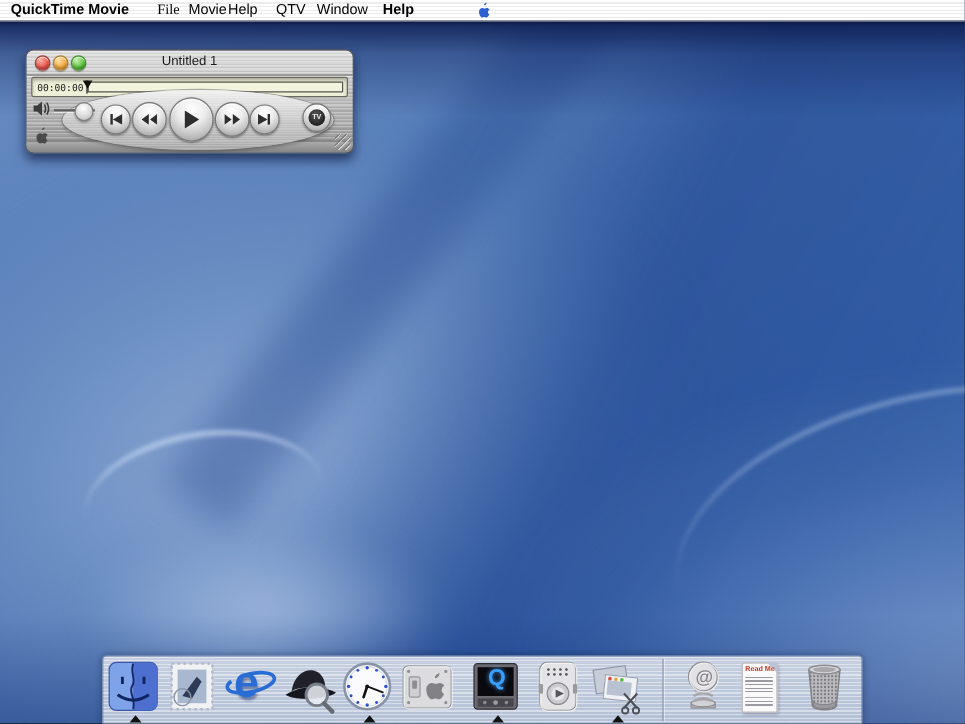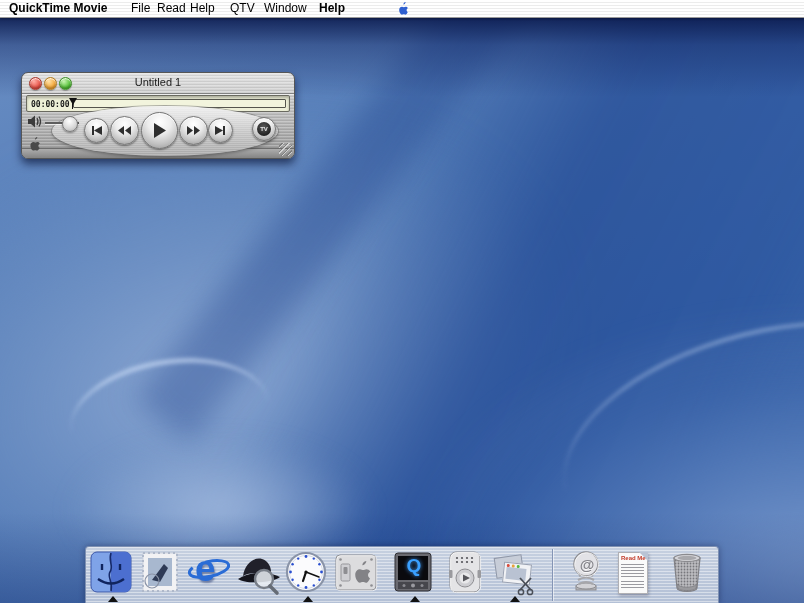--- a/index.html
+++ b/index.html
@@ -16,36 +16,36 @@
   .wp-swoosh{left:430px;top:340px;width:760px;height:480px;border-radius:50%;background:radial-gradient(closest-side,rgba(130,160,208,.9),rgba(110,145,200,.5) 55%,rgba(110,145,200,0));filter:blur(22px);box-shadow:inset 0 3px 6px rgba(220,235,255,.55);}
   .wp-swooshedge{left:560px;top:330px;width:420px;height:220px;border-radius:50%;border-top:3px solid rgba(215,230,252,.55);filter:blur(2px);transform:rotate(-14deg);background:transparent;}
   .wp-blob{left:70px;top:440px;width:300px;height:140px;border-radius:50%;background:radial-gradient(closest-side,rgba(170,192,226,.8),rgba(170,192,226,0));filter:blur(14px);}
   .wp-crescent{left:70px;top:360px;width:200px;height:110px;border-radius:50%;border-top:4px solid rgba(210,226,250,.75);filter:blur(2px);transform:rotate(-9deg);}
   .wp-botdark{left:0;right:0;bottom:0;height:90px;background:linear-gradient(0deg,rgba(20,45,110,.35),rgba(20,45,110,0));}
 
   
   .menubar{position:absolute;left:0;top:0;width:804px;height:17px;background:repeating-linear-gradient(180deg,#ffffff 0 2px,#ececec 2px 3px);border-bottom:1px solid #9a9a9a;box-shadow:0 1px 2px rgba(0,0,20,.4);font-size:12px;color:#000;}
   .menubar span{position:absolute;top:0;line-height:16px;}
   .mb-app{left:9px;font-weight:bold;}
-  .mb-0{left:131px;} .mb-1{left:157px;} .mb-2{left:190px;} .mb-3{left:230px;} .mb-4{left:264px;text-align:center;} .mb-5{left:319px;font-weight:bold;}
+  .mb-0{left:131px;font-family:Liberation Serif, serif;} .mb-1{left:157px;} .mb-2{left:190px;} .mb-3{left:230px;} .mb-4{left:264px;text-align:center;} .mb-5{left:319px;font-weight:bold;}
   .mb-apple{position:absolute;left:397px;top:2px;width:12px;height:13px;}
 
   
   .qt-window{position:absolute;left:21px;top:41px;width:272px;height:85px;border-radius:7px;border:1px solid #565656;overflow:hidden;
     background:repeating-linear-gradient(180deg,rgba(255,255,255,.22) 0 1px,rgba(0,0,0,0) 1px 2px,rgba(0,0,0,.07) 2px 3px),
                linear-gradient(180deg,#e4e4e4 0%,#cccccc 28%,#b6b6b6 60%,#949494 100%);
-    box-shadow:0 5px 9px rgba(0,8,40,.6);margin-top:31px;}
+    box-shadow:0 5px 9px rgba(0,8,40,.6);}
   .qt-titlebar{position:absolute;left:0;top:0;right:0;height:20px;border-bottom:1px solid #818181;box-shadow:0 1px 0 rgba(255,255,255,.55);}
   .qt-title{position:absolute;left:0;right:0;top:3px;text-align:center;font-size:11px;color:#1c1c1c;}
   .tl{position:absolute;top:4px;width:11px;height:11px;border-radius:50%;box-shadow:inset 0 1px 1px rgba(255,255,255,.85),inset 0 -2px 2px rgba(0,0,0,.22),0 1px 1px rgba(0,0,0,.3);}
   .tl-close{left:7px;background:radial-gradient(circle at 35% 30%,#ffb0a6,#e8554a 60%,#b23126);border:1px solid #a5372c;}
   .tl-min{left:22px;background:radial-gradient(circle at 35% 30%,#ffe2a8,#f4a93c 60%,#c77d1d);border:1px solid #b07c22;}
   .tl-zoom{left:37px;background:radial-gradient(circle at 35% 30%,#c9f5b2,#57c23a 60%,#2f8d1d;);border:1px solid #3f8f28;background:radial-gradient(circle at 35% 30%,#c9f5b2,#57c23a 60%,#2f8d1d);}
   .qt-timeline{position:absolute;left:4px;right:4px;top:22px;height:15px;background:#eef0d8;border:1px solid #6a6a60;border-radius:2px;box-shadow:inset 0 2px 3px rgba(0,0,0,.28);}
-  .qt-timecode{position:absolute;left:4px;top:4px;font-family:"DejaVu Sans Mono",monospace;font-size:8px;font-weight:bold;color:#1a1a1a;letter-spacing:0;}
+  .qt-timecode{position:absolute;left:4px;top:4px;font-family:"DejaVu Sans Mono",monospace;font-size:8px;font-weight:normal;color:#1a1a1a;letter-spacing:0;}
   .qt-track{position:absolute;left:46px;right:3px;top:3px;bottom:3px;border:1px solid #55554d;border-radius:1px;background:#f2f4dd;}
   .qt-playhead{position:absolute;left:42px;top:2px;width:0;height:0;border-left:4px solid transparent;border-right:4px solid transparent;border-top:7px solid #111;}
   .qt-playhead::after{content:"";position:absolute;left:-1px;top:-7px;width:1px;height:11px;background:#111;}
   .qt-bottomband{position:absolute;left:0;right:0;bottom:0;height:9px;border-top:1px solid #6d6d6d;background:linear-gradient(180deg,#adadad,#848484);}
   .qt-ellipse{position:absolute;left:30px;top:33px;width:226px;height:50px;border-radius:50%;
     background:repeating-linear-gradient(180deg,rgba(255,255,255,.2) 0 1px,rgba(0,0,0,0) 1px 2px),linear-gradient(180deg,#f0f0f0,#c4c4c4 55%,#a8a8a8);
     box-shadow:0 0 0 1px rgba(110,110,110,.55),0 2px 3px rgba(0,0,0,.28);}
   .qt-btn{position:absolute;border-radius:50%;border:1px solid #767676;display:flex;align-items:center;justify-content:center;
     background:radial-gradient(circle at 50% 26%,#ffffff 0%,#ececec 38%,#c2c2c2 70%,#909090 100%);
     box-shadow:0 1px 2px rgba(0,0,0,.45),inset 0 1px 1px rgba(255,255,255,.9);}
@@ -100,21 +100,21 @@
     <div class="wp wp-swooshedge"></div>
     <div class="wp wp-blob"></div>
     <div class="wp wp-crescent"></div>
     <div class="wp wp-botdark"></div>
     <div class="wp wp-topband"></div>
   </div>
 
   <div class="menubar">
     <span class="mb-app">QuickTime Movie</span>
     <span class="mb-0">File</span>
-    <span class="mb-1">Read</span>
+    <span class="mb-1">Movie</span>
     <span class="mb-2">Help</span>
     <span class="mb-3">QTV</span>
     <span class="mb-4">Window</span>
     <span class="mb-5">Help</span>
     <svg class="mb-apple" viewBox="0 0 11 14" width="12" height="13">
       <path fill="#2e5fd0" d="M7.7,1.6C8.1,1.1,8.4,0.4,8.3,0C7.6,0.1,6.9,0.5,6.5,1C6.1,1.5,5.8,2.2,5.9,2.6C6.6,2.7,7.3,2.2,7.7,1.6z M9.4,8.9c0-1.1,0.6-1.9,1.4-2.4C10.2,5.6,9.3,5.1,8.4,5.1c-0.8,0-1.5,0.5-2,0.5c-0.5,0-1.2-0.5-2-0.5c-1.5,0-3,1.2-3,3.5c0,1.4,0.5,2.9,1.2,3.8c0.5,0.7,1,1.2,1.7,1.2c0.7,0,1-0.4,1.9-0.4c0.9,0,1.1,0.4,1.9,0.4c0.7,0,1.2-0.6,1.7-1.3c0.4-0.5,0.6-0.9,0.8-1.4C10,10.4,9.4,9.8,9.4,8.9z"></path>
     </svg>
   </div>
 
   <div class="qt-window">

